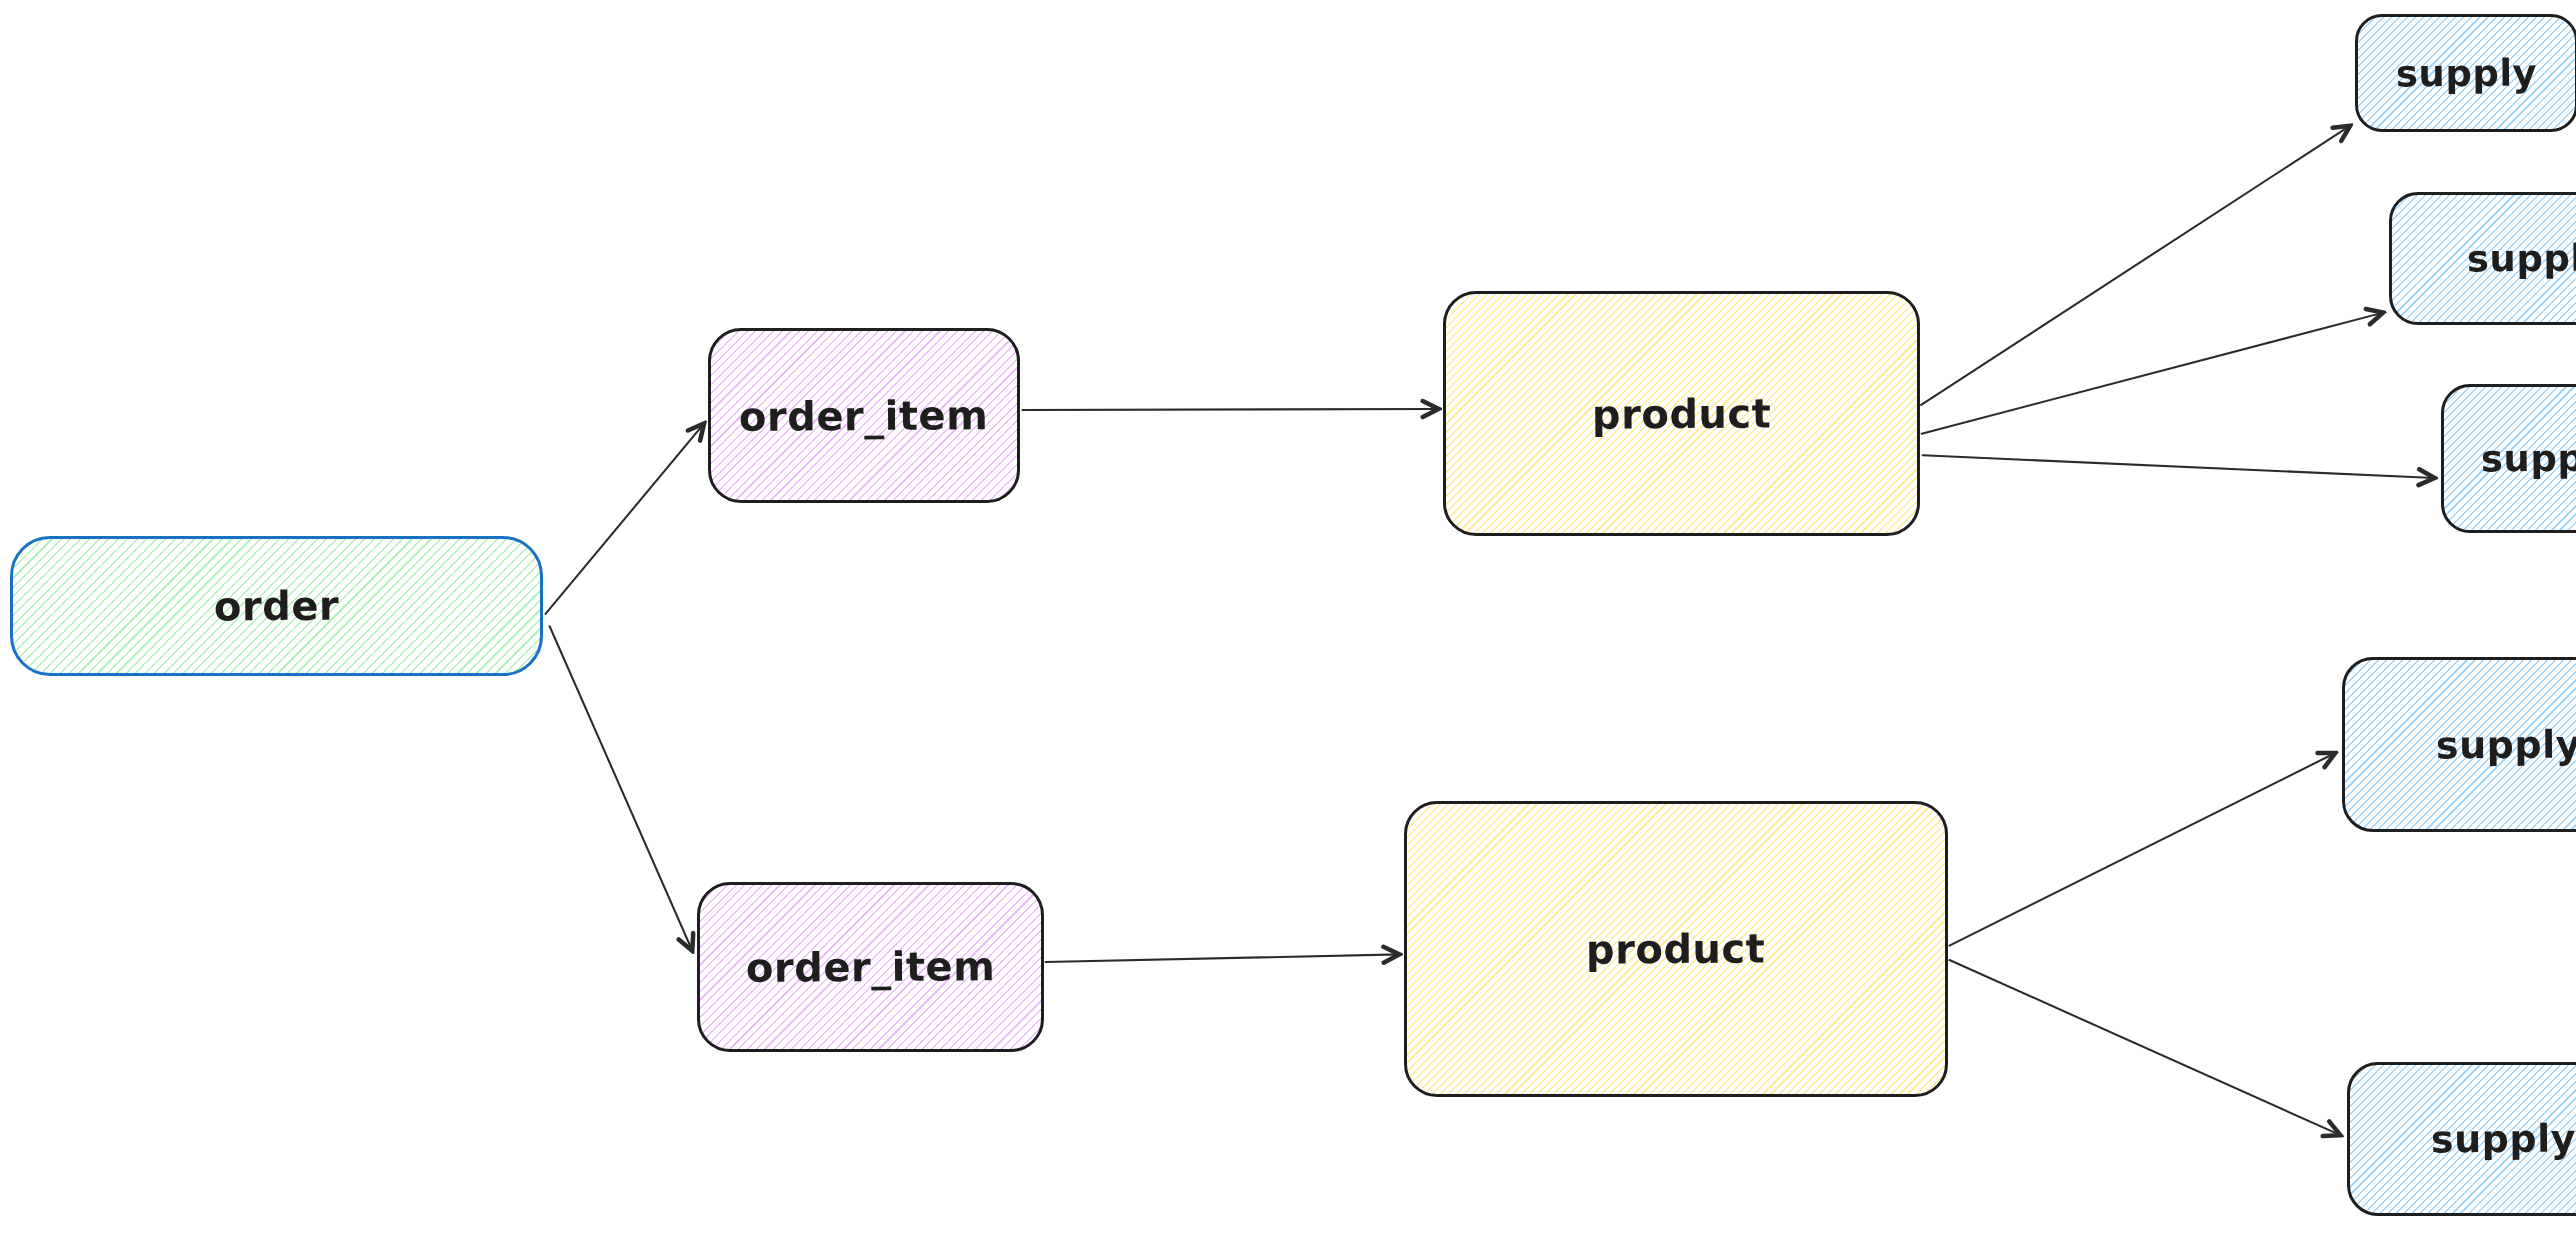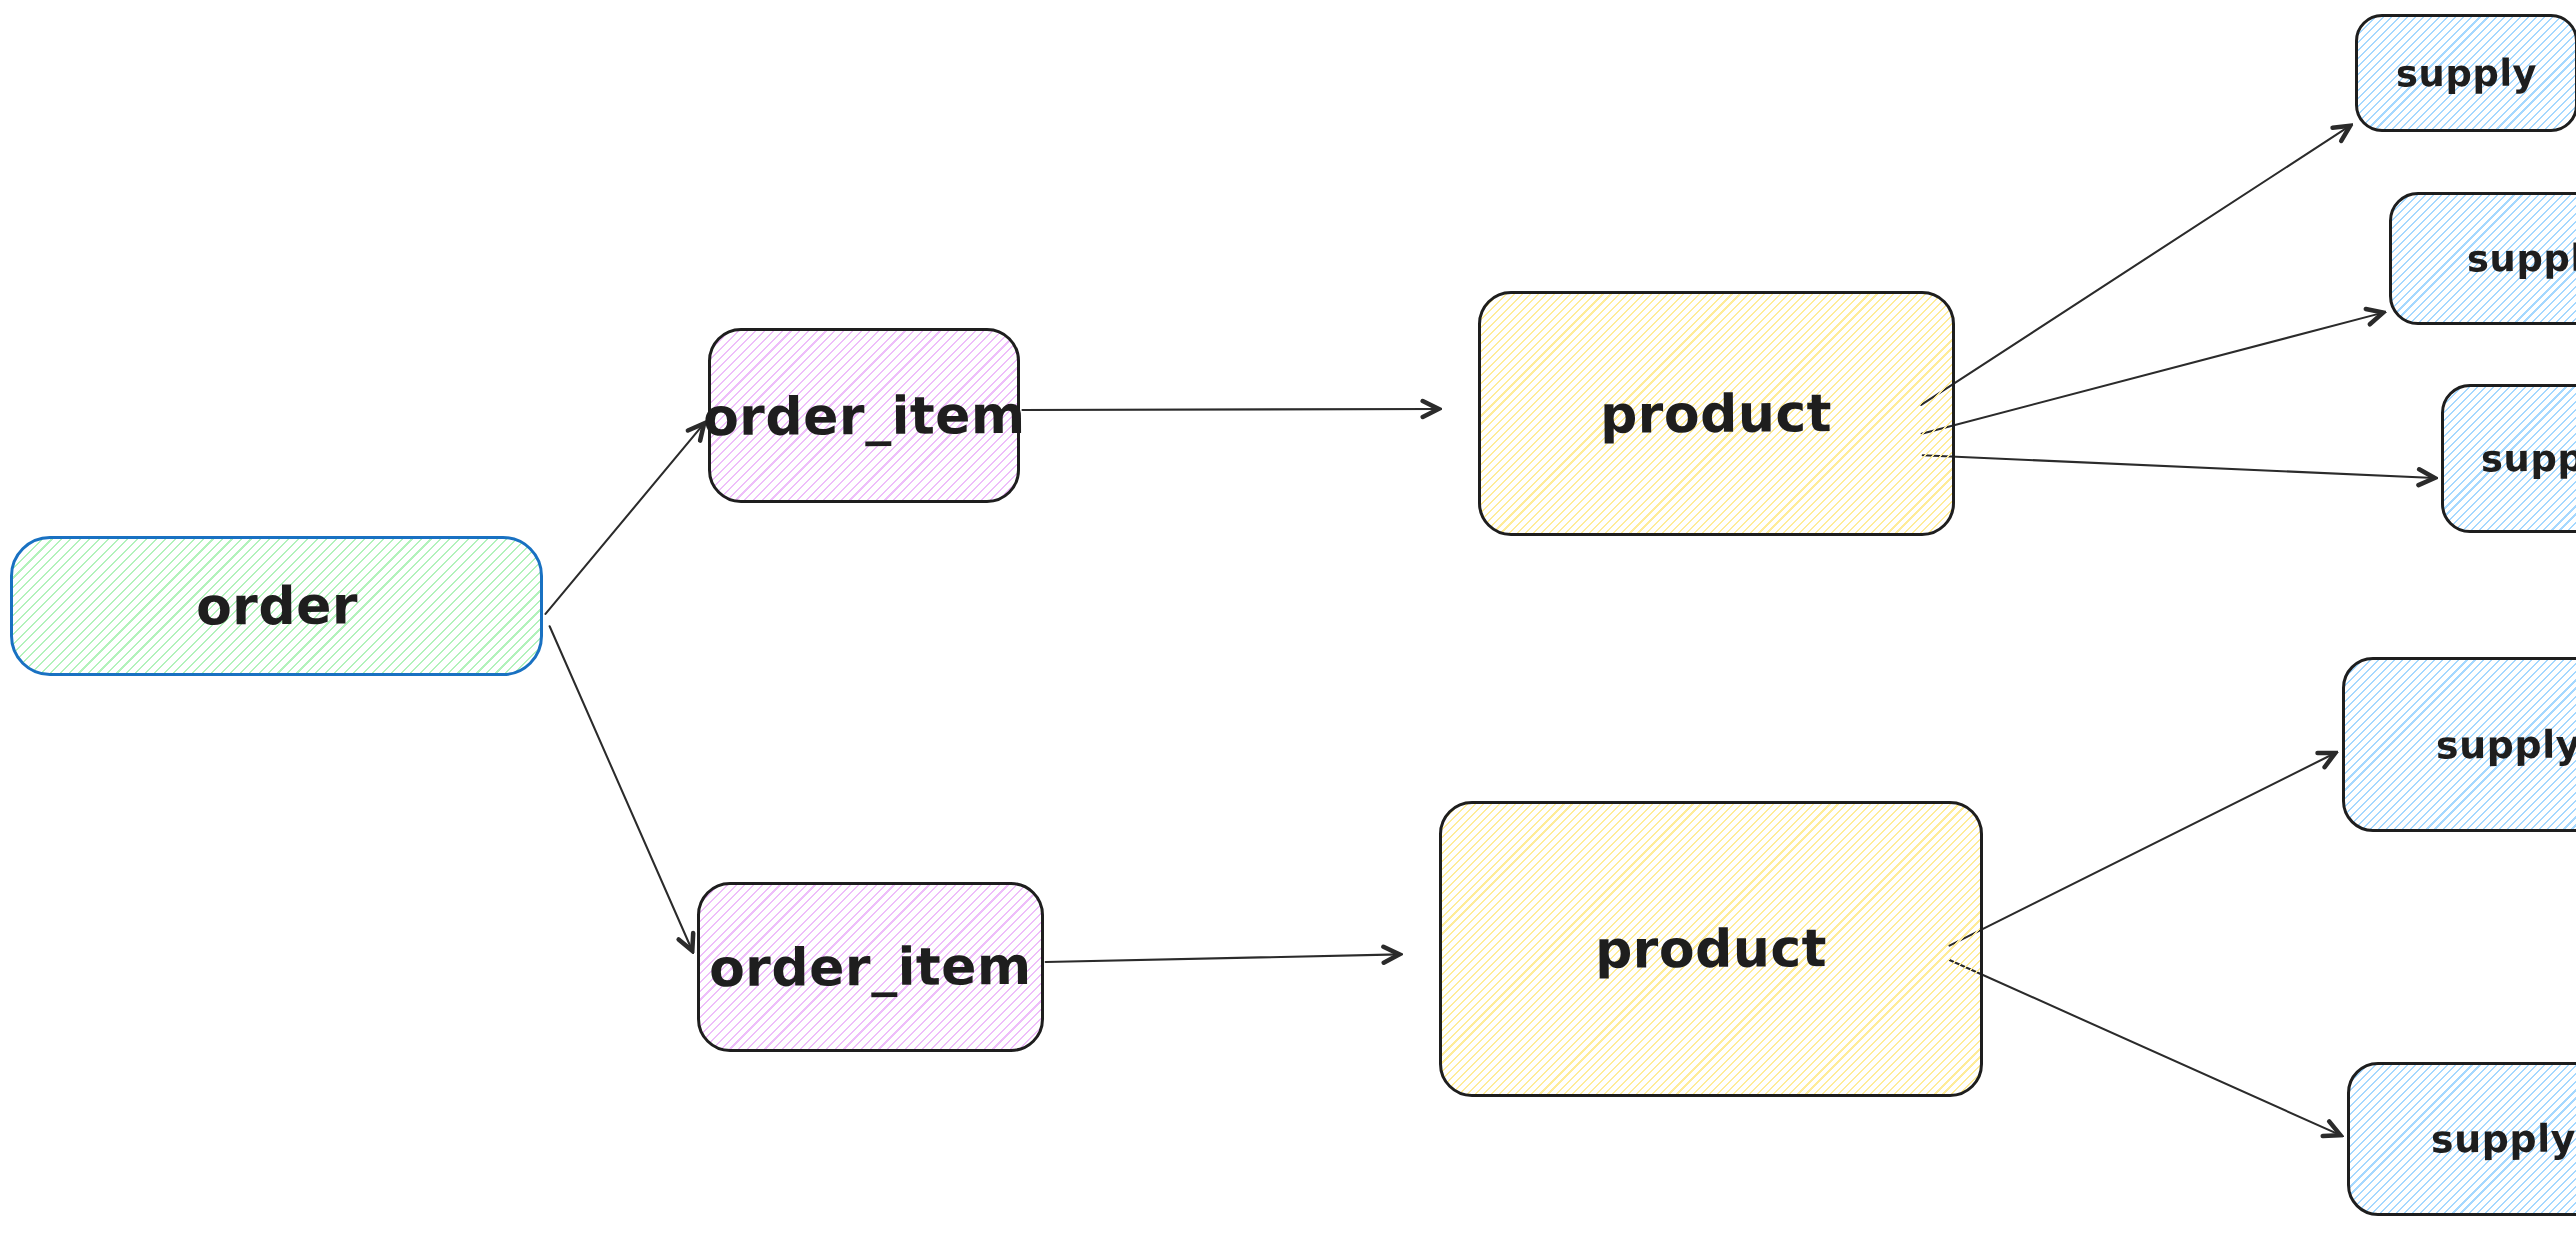--- a/index.html
+++ b/index.html
@@ -10,27 +10,27 @@
     overflow:hidden;
     font-family:"DejaVu Sans", sans-serif;
   }
   .node{
     position:absolute;
     box-sizing:border-box;
     display:flex;align-items:center;justify-content:center;
     border:3.1px solid #1e1e1e;
     border-radius:33px;
     color:#1e1e1e;
-    font-size:52px;font-weight:600;letter-spacing:0.5px;
+    font-size:40px;font-weight:600;letter-spacing:0.5px;
   }
   .node .lbl{transform:rotate(-0.4deg);}
   
   .fill-green {background:repeating-linear-gradient(135deg,#b2f2bb 0 1.5px,transparent 1.5px 6.7px);}
   .fill-violet{background:repeating-linear-gradient(135deg,#eebefa 0 1.5px,transparent 1.5px 6.2px);}
-  .fill-yellow{background:repeating-linear-gradient(135deg,#ffec99 0 1.5px,transparent 1.5px 5.7px);margin-left:35px;}
+  .fill-yellow{background:repeating-linear-gradient(135deg,#ffec99 0 1.5px,transparent 1.5px 5.7px);}
   .fill-blue  {background:repeating-linear-gradient(135deg,#a5d8ff 0 1.5px,transparent 1.5px 5.7px);}
   .stroke-blue{border-color:#1971c2;}
   .stroke-dark{border-color:#1e1e1e;}
 
   
   #n-order        {left:10.3px;   top:536px; width:533px; height:140px; border-radius:40px;}
   #n-order-item-1 {left:708px; top:328px;  width:312px;  height:175px;}
   #n-order-item-2 {left:697px; top:882px; width:347px;  height:170px;}
   #n-product-1    {left:1443px; top:291px;  width:477px;  height:245px;}
   #n-product-2    {left:1404px; top:801px; width:544px; height:296px;}

